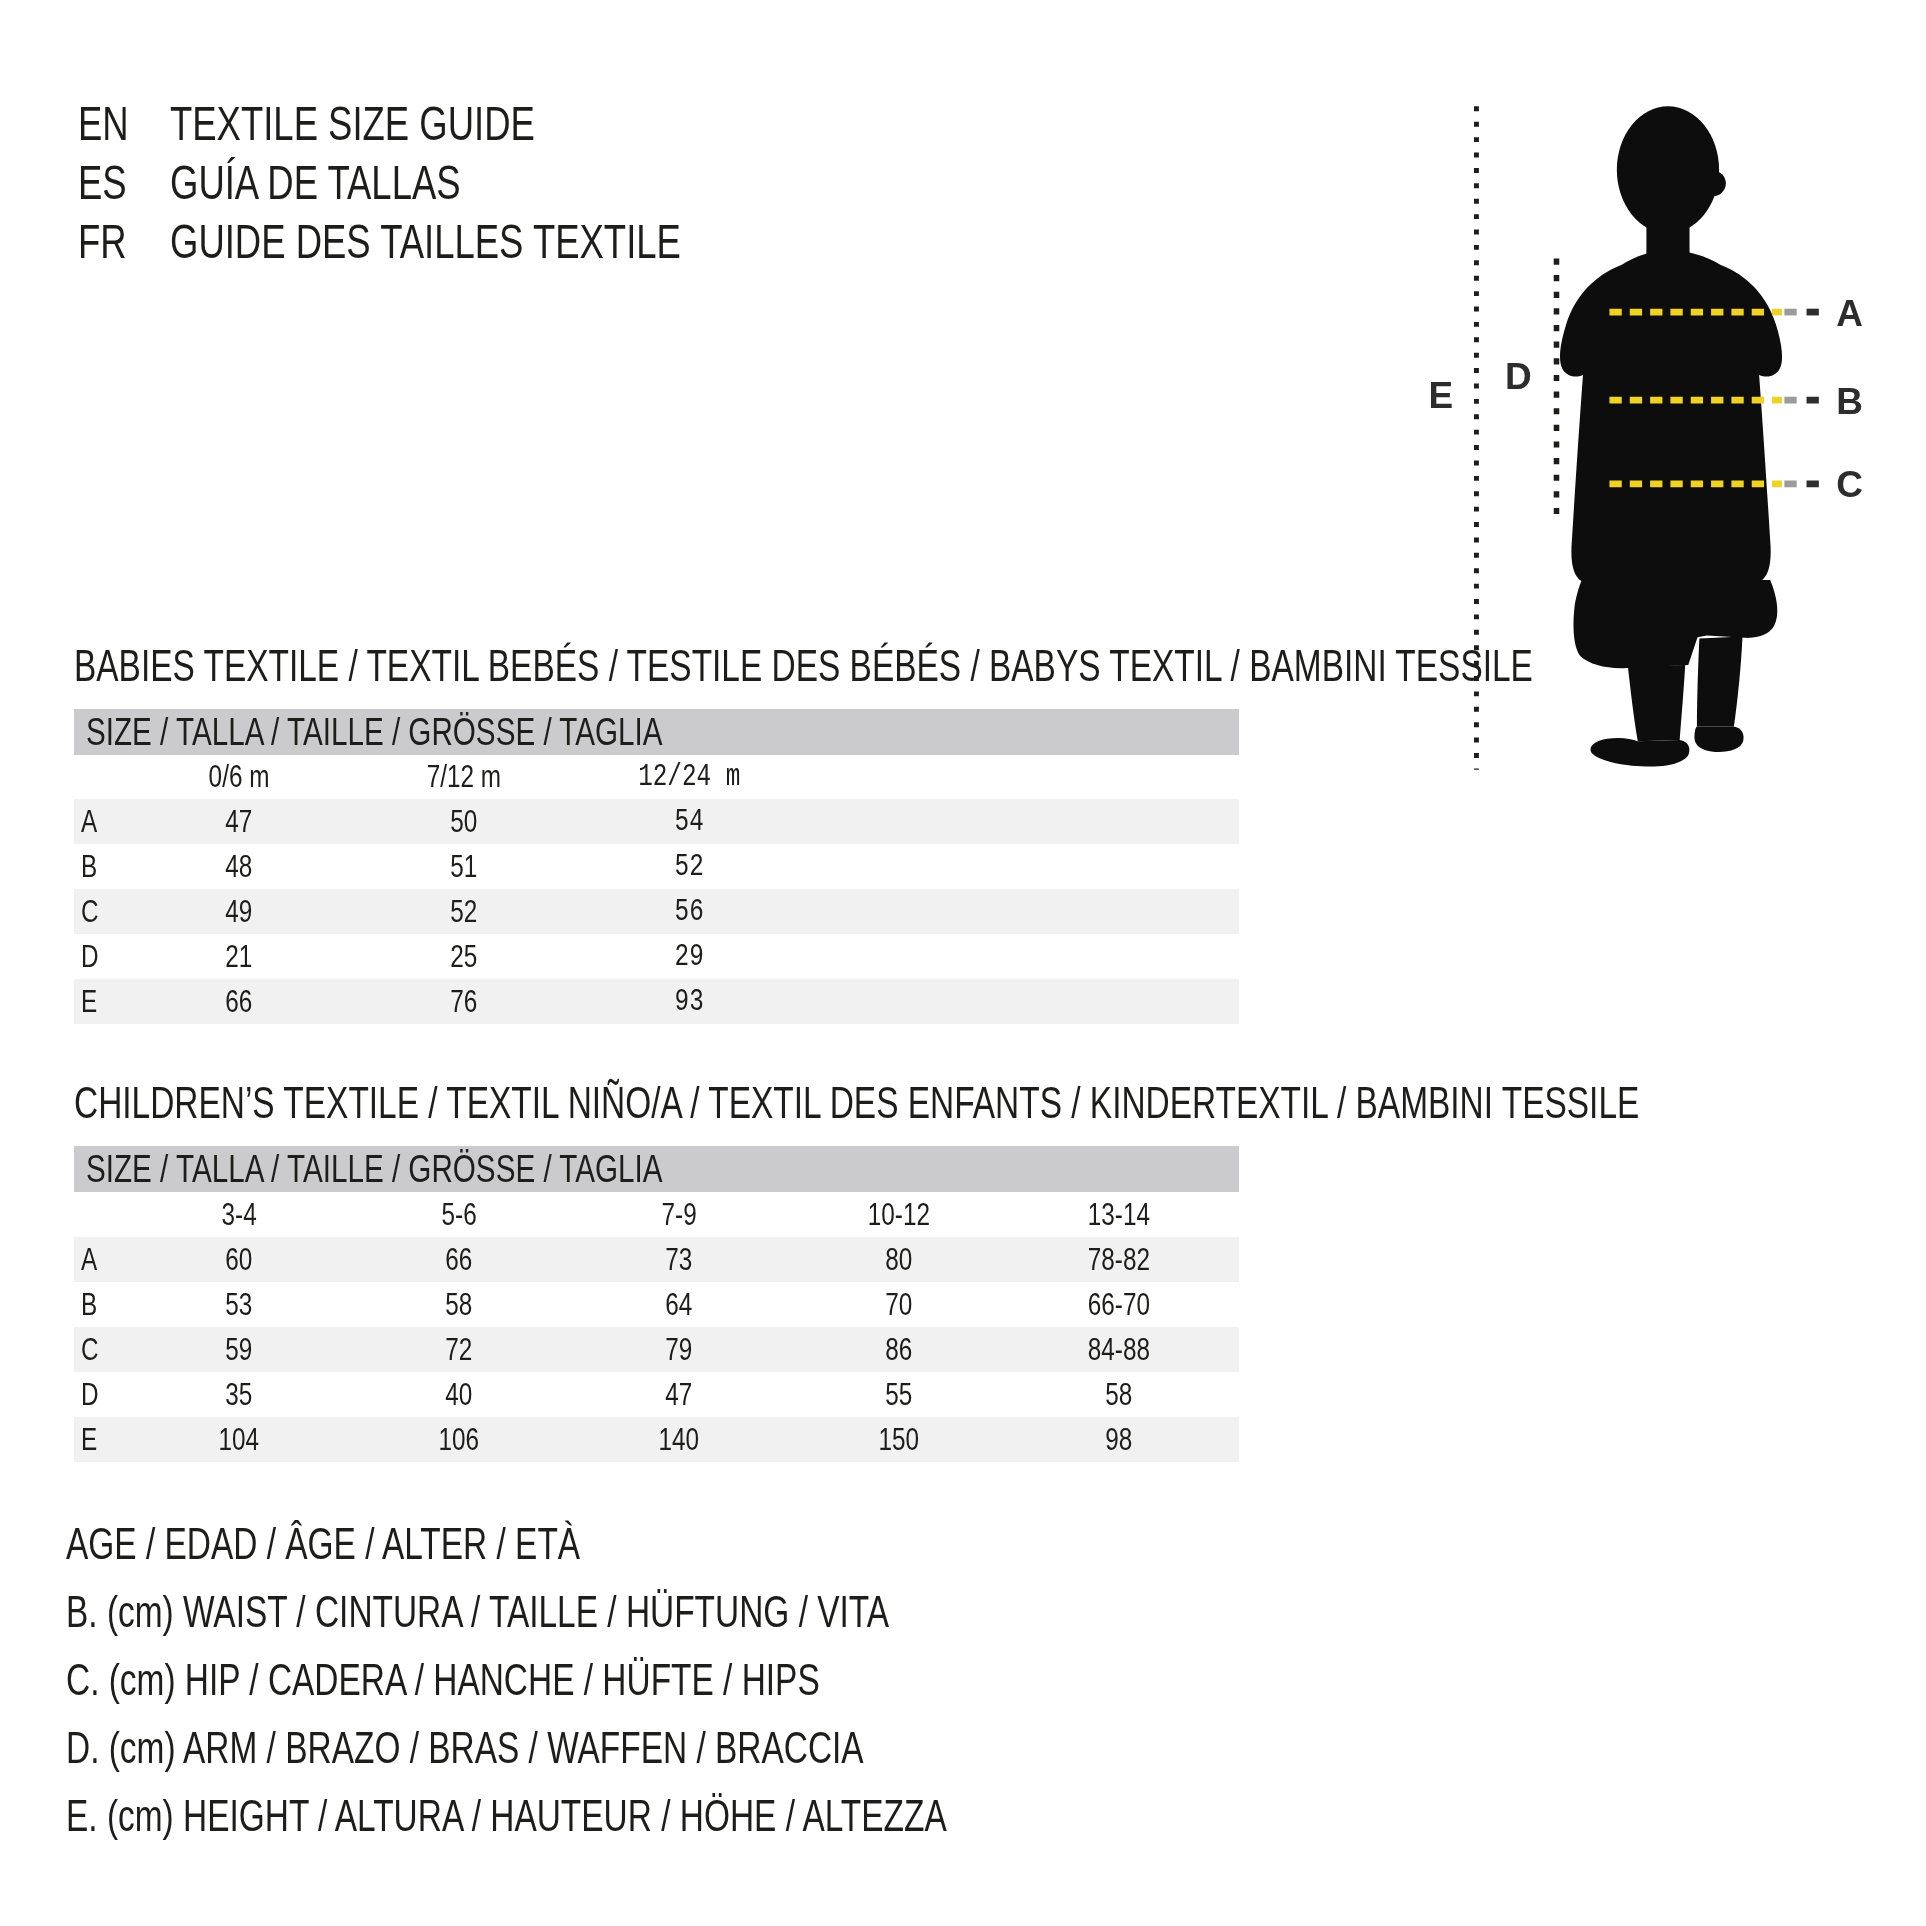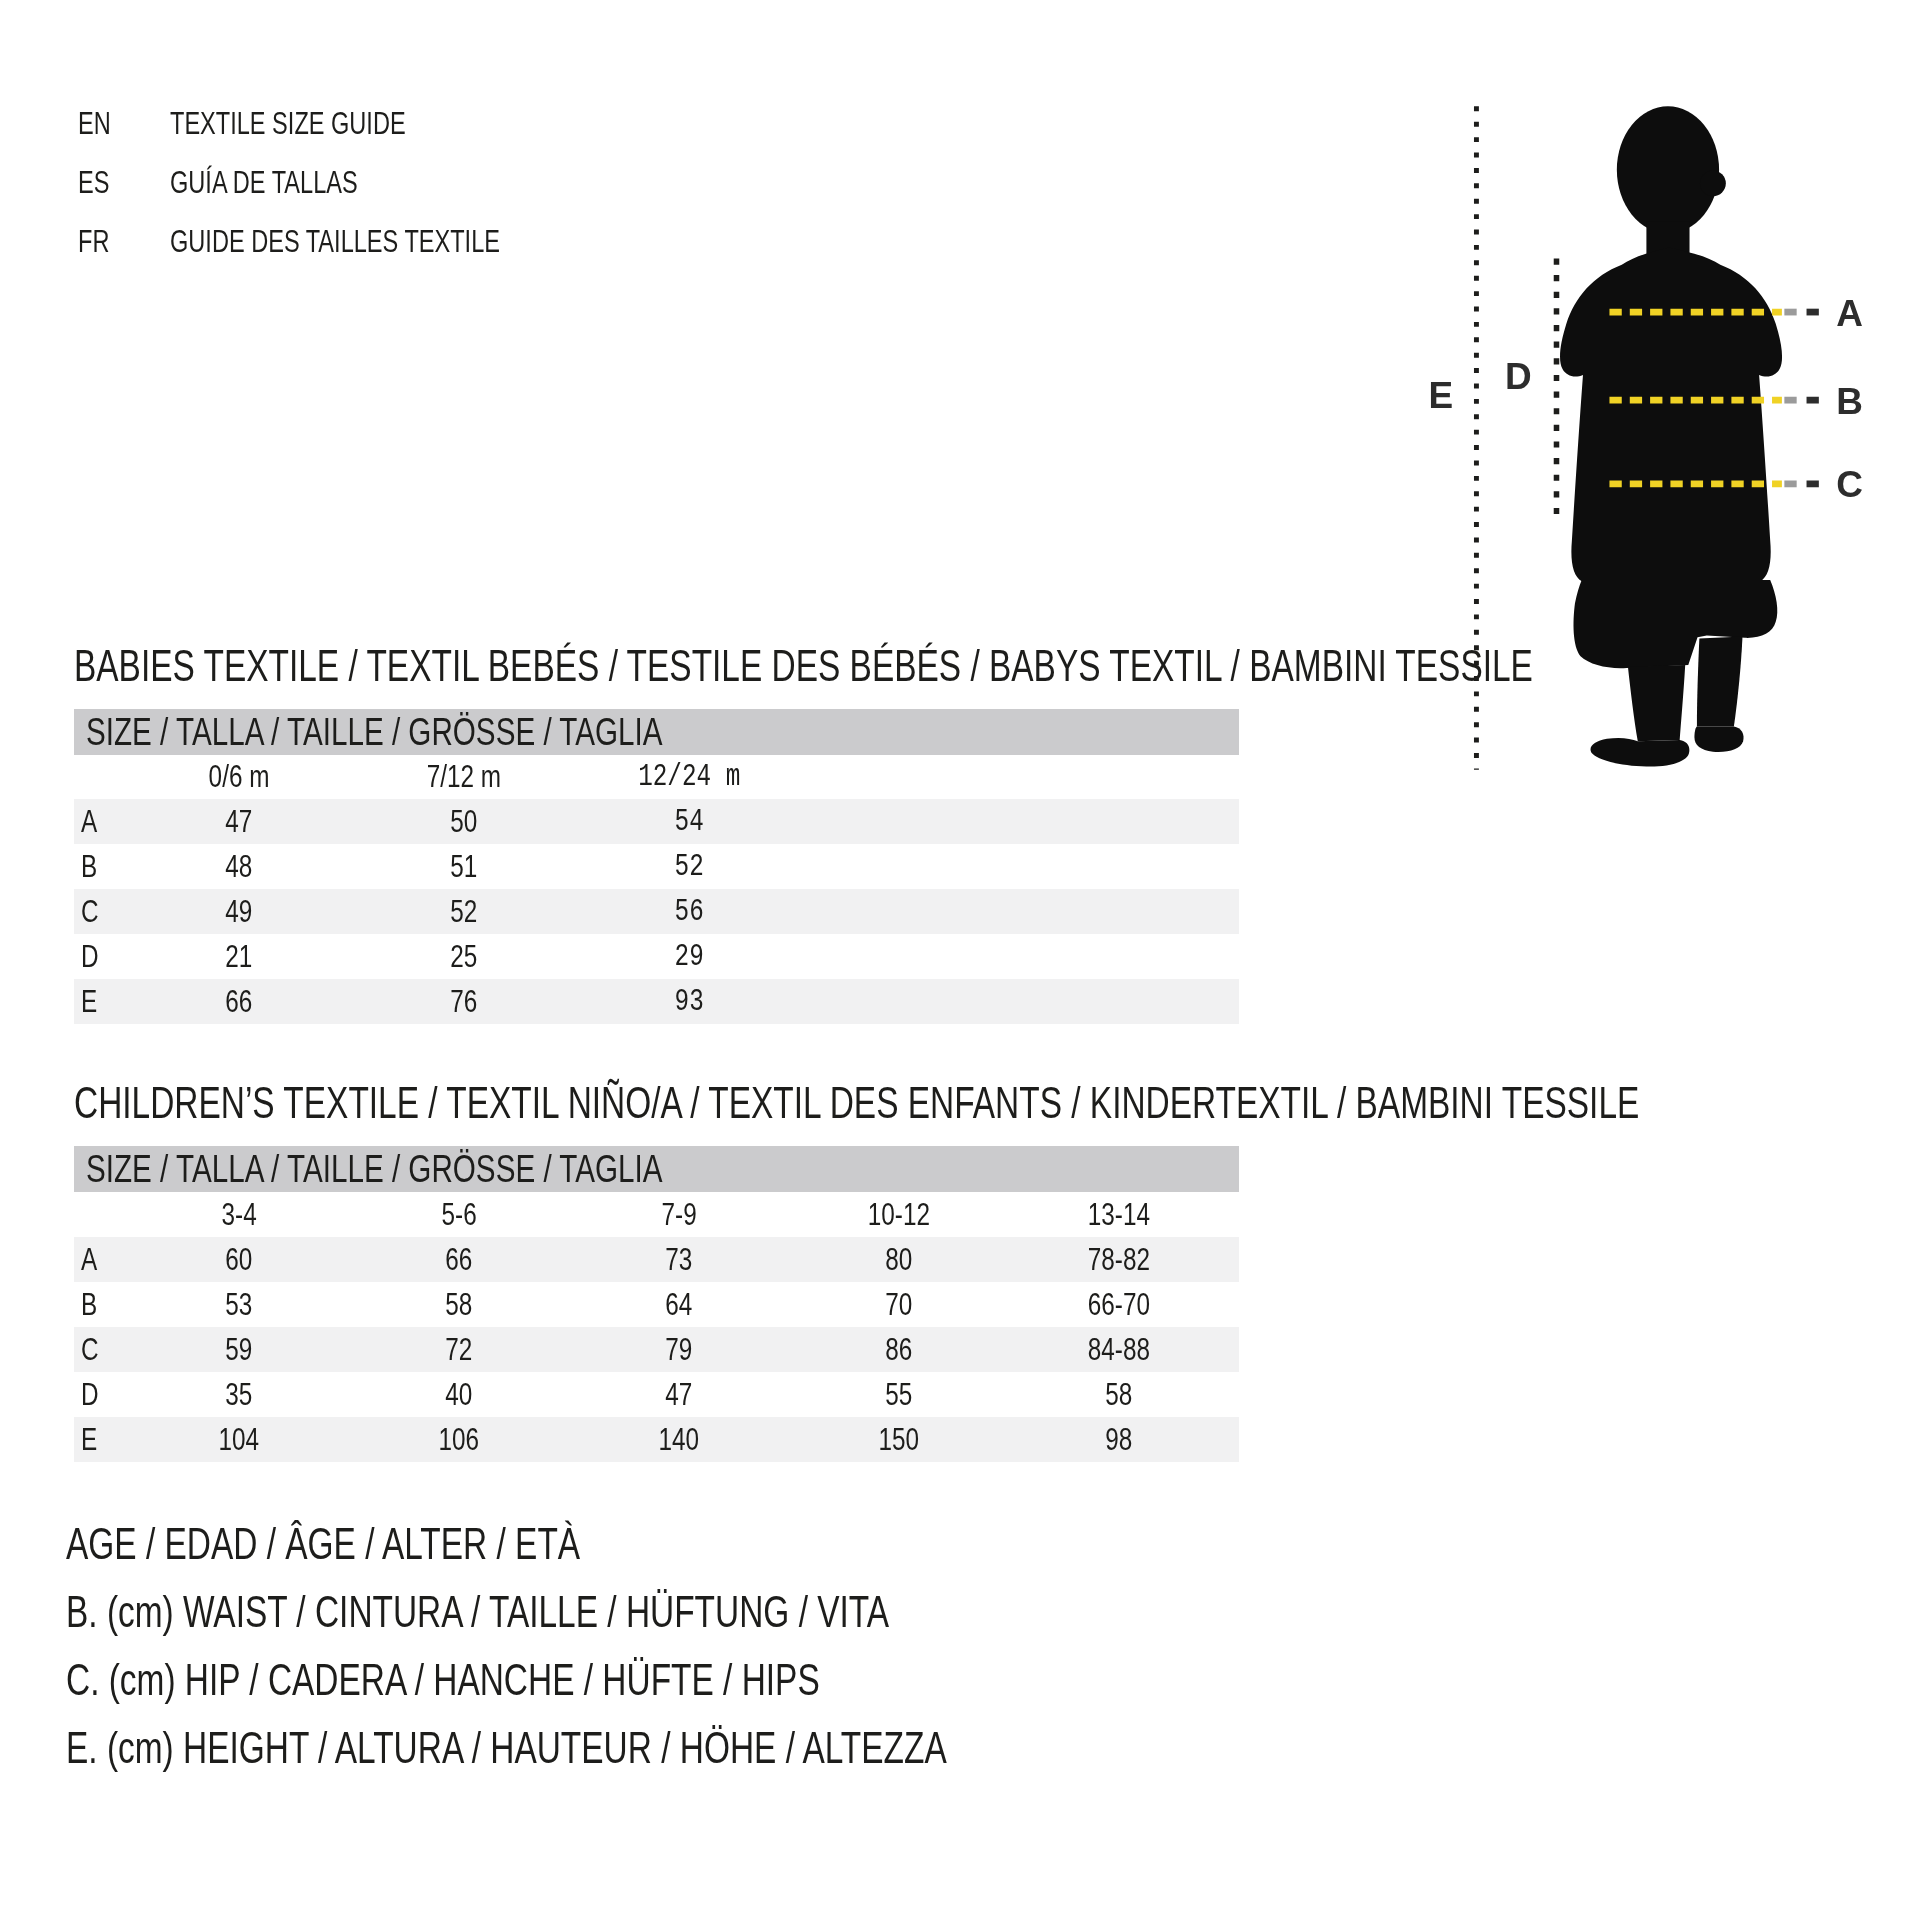--- a/index.html
+++ b/index.html
@@ -9,21 +9,21 @@
     position:relative;overflow:hidden;
   }
   .page{position:absolute;left:0;top:0;width:1926px;height:1926px;background:#ffffff;}
 
   
   .cond{display:inline-block;transform:scaleX(0.76);transform-origin:0 50%;white-space:nowrap;}
   .cond-c{display:inline-block;transform:scaleX(0.76);transform-origin:50% 50%;white-space:nowrap;}
 
   
   .langs{position:absolute;left:78px;top:94px;}
-  .lang-row{display:flex;align-items:center;height:59px;font-size:31px;}
+  .lang-row{display:flex;align-items:center;height:59px;font-size:48px;}
   .lang-code{width:92px;}
 
   
   .section-heading{position:absolute;left:74px;height:59px;display:flex;align-items:center;font-size:44px;}
   .heading-babies{top:636px;}
   .heading-children{top:1073px;}
 
   
   .size-bar{
     position:absolute;left:74px;width:1165px;height:46px;background:#cbcbcd;
@@ -252,18 +252,21 @@
     <div class="legend-line">
         <span class="cond">AGE / EDAD / ÂGE / ALTER / ETÀ</span>
       </div>
     <div class="legend-line">
         <span class="cond">B. (cm) WAIST / CINTURA / TAILLE / HÜFTUNG / VITA</span>
       </div>
     <div class="legend-line">
         <span class="cond">C. (cm) HIP / CADERA / HANCHE / HÜFTE / HIPS</span>
       </div>
     <div class="legend-line">
+        <span class="cond">D. (cm) ARM / BRAZO / BRAS / WAFFEN / BRACCIA</span>
+      </div>
+    <div class="legend-line">
         <span class="cond">E. (cm) HEIGHT / ALTURA / HAUTEUR / HÖHE / ALTEZZA</span>
       </div>
   </div>
 
 </div>
 
 
 </body></html>

